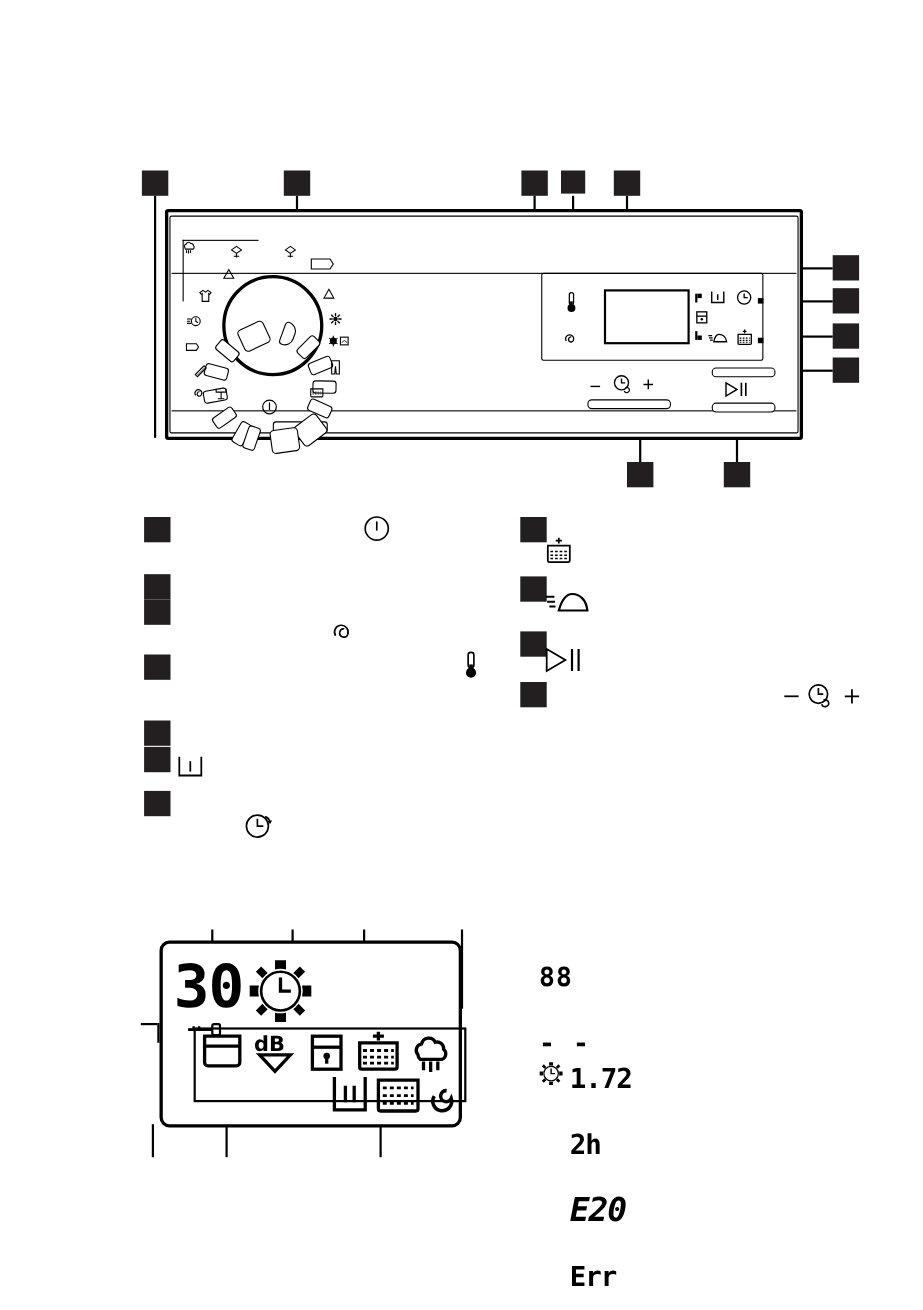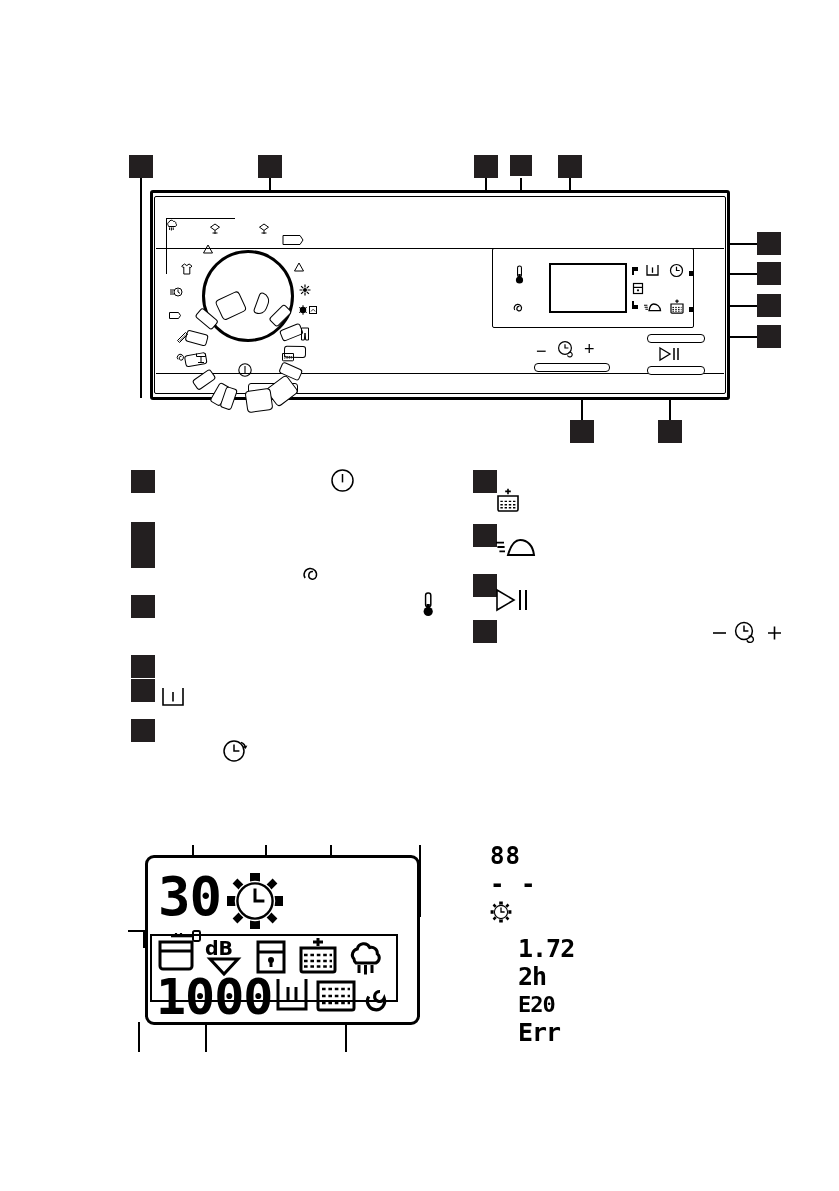--- a/index.html
+++ b/index.html
@@ -83,32 +83,32 @@
 
   
   .legend-sym{position:absolute;font-size:15px;line-height:1;}
 
   
   #lcd{
     position:absolute;left:145px;top:855px;width:275px;height:170px;
     border:3px solid #000;border-radius:9px;box-sizing:border-box;background:#fff;
   }
   .lcd-inner{
-    position:absolute;left:2px;top:76px;width:248px;height:68px;
+    position:absolute;left:28px;top:76px;width:248px;height:68px;
     border:2.4px solid #000;box-sizing:border-box;
   }
   .seg{
     font-family:"DejaVu Sans Mono", monospace;
     font-weight:bold;letter-spacing:-1px;
   }
   .seg-big{font-size:54px;line-height:54px;}
   .seg-med{font-size:50px;line-height:50px;}
 
   .right-legend{position:absolute;}
-  .rl-item{font-family:"DejaVu Sans Mono",monospace;font-weight:bold;}
+  .rl-item{font-family:"DejaVu Sans Mono",monospace;font-weight:bold;margin-top:32px;}
 
   svg{display:block;overflow:visible;}
 </style>
 </head>
 <body>
 
 <div class="marker" style="left:129px;top:155px;"></div>
 <div class="lead v" style="left:140px;top:178px;height:220px;"></div>
 
 <div class="marker" style="left:258px;top:155px;"></div>
@@ -502,21 +502,20 @@
         <path d="M6 18h28M6 24h28M6 29.5h28" stroke="#000" stroke-width="2.6" stroke-dasharray="3.6 2.8"></path>
       </svg>
     </span>
     <span class="abs" style="left:194px;top:4px;">
       <svg width="42" height="36" viewBox="0 0 42 36">
         <path d="M8 19a6 6 0 0 1 3.3-10 6.6 6.6 0 0 1 12.4-1.5 6 6 0 0 1 7.6 6.3 5.4 5.4 0 0 1-1.5 9.2H10a5.2 5.2 0 0 1-2-4z" fill="none" stroke="#000" stroke-width="3"></path>
         <path d="M13 25v8M19.5 25v9.5M26 25v8" stroke="#000" stroke-width="3"></path>
       </svg>
     </span>
 
-    <span class="seg seg-med abs" style="left:4px;top:36px;">1000</span>
     <span class="abs" style="left:124px;top:42px;">
       <svg width="32" height="34" viewBox="0 0 32 34">
         <path d="M2 1v30h28V1" fill="none" stroke="#000" stroke-width="3"></path>
         <path d="M12 9v15M20 9v15" stroke="#000" stroke-width="3"></path>
       </svg>
     </span>
     <span class="abs" style="left:164px;top:44px;">
       <svg width="40" height="32" viewBox="0 0 40 32">
         <path d="M2 2h36v26a2 2 0 0 1-2 2H4a2 2 0 0 1-2-2z" fill="none" stroke="#000" stroke-width="3"></path>
         <path d="M6 9h28M6 16h28M6 23h28" stroke="#000" stroke-width="2.6" stroke-dasharray="3.6 2.8"></path>
@@ -547,15 +546,15 @@
       </g>
       <circle cx="11" cy="11" r="6.6" fill="none" stroke="#000" stroke-width="1.1"></circle>
       <path d="M11 6.4V11h3.6" fill="none" stroke="#000" stroke-width="1.3"></path>
     </svg>
   </div>
 </div>
 
 <div class="right-legend" style="left:518px;top:935px;">
   <div class="rl-item seg" style="font-size:25px;line-height:28px;">1.72</div>
   <div class="rl-item seg" style="font-size:25px;line-height:28px;">2h</div>
-  <div class="rl-item seg" style="font-size:22px;line-height:28px;">E20</div>
+  <div class="rl-item seg" style="font-size:30px;line-height:28px;font-style:italic;">E20</div>
   <div class="rl-item seg" style="font-size:25px;line-height:28px;">Err</div>
 </div>
 
 </body></html>

